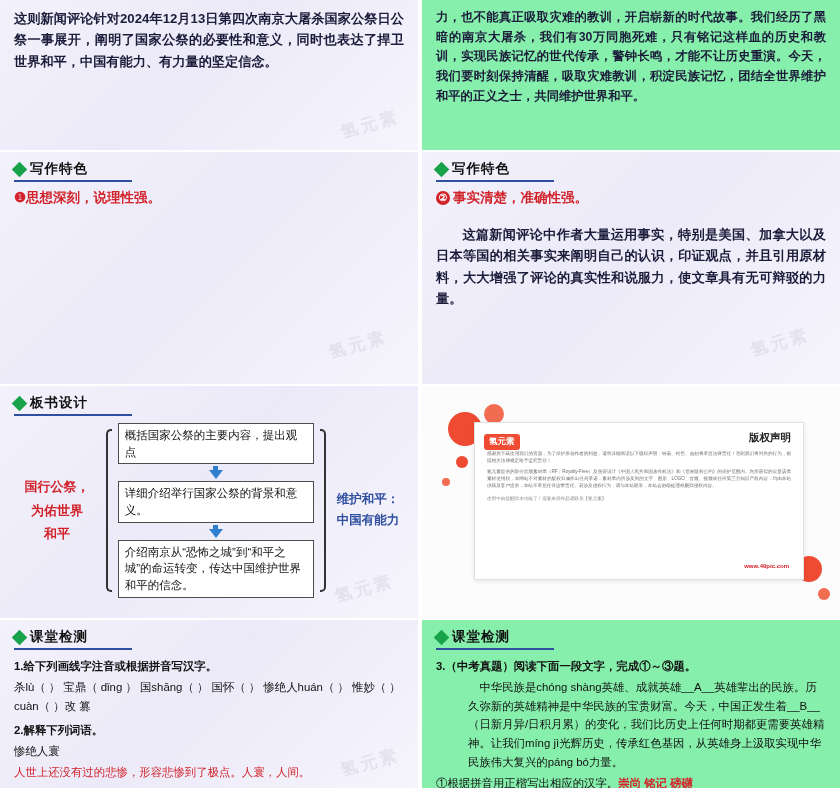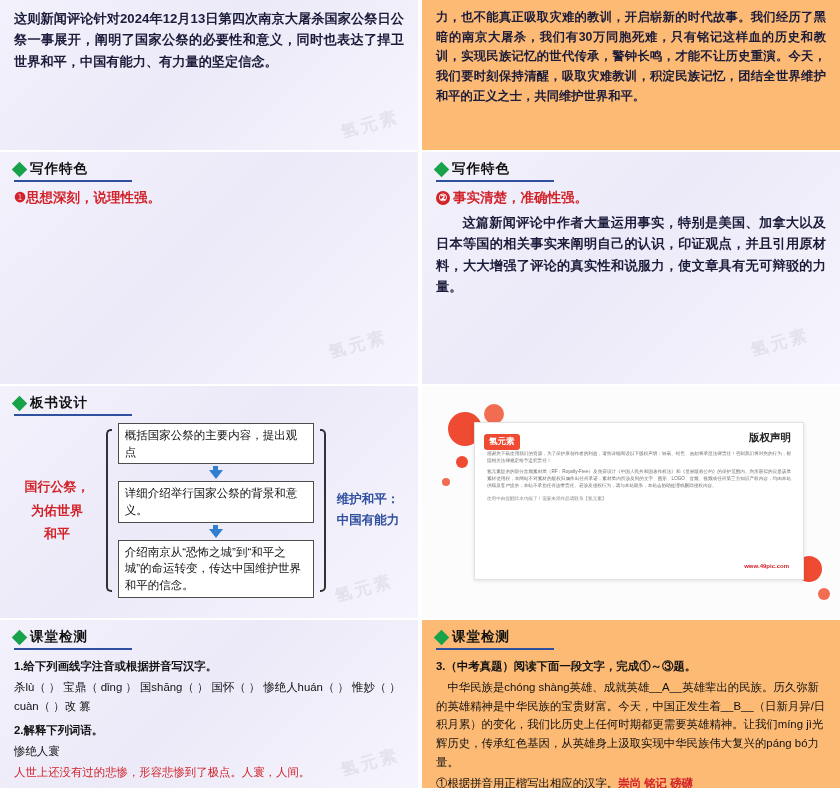--- a/index.html
+++ b/index.html
@@ -15,21 +15,21 @@
     grid-template-rows: 150px 232px 232px 174px;
     gap: 2px 4px;
     width: 664px; height: 788px;
   }
   .slide {
     position: relative;
     overflow: hidden;
     background: linear-gradient(135deg, #f3f1fb 0%, #eceaf8 45%, #f6f4fc 100%);
     padding: 8px 14px;
   }
-  .slide.white { background: #fdba74; }
+  .slide.white { background: #86efac; }
 
   
   .sec-head {
     display: flex;
     align-items: center;
     gap: 5px;
     border-bottom: 2px solid #2f4f9f;
     padding-bottom: 2px;
     width: 118px;
     margin-bottom: 7px;
@@ -53,21 +53,21 @@
     line-height: 1.62;
     color: #1b1b3a;
     font-weight: bold;
     text-align: justify;
   }
   .body-text.indent { text-indent: 2em; }
   .lead-red {
     color: #d2232a;
     font-size: 13.5px;
     font-weight: bold;
-    margin-bottom: 5px;
+    margin-bottom: 17px;
   }
   .circle-num {
     display: inline-block;
     width: 14px; height: 14px;
     line-height: 14px;
     border-radius: 50%;
     background: #d2232a;
     color: #fff;
     font-size: 10px;
     text-align: center;
@@ -319,20 +319,20 @@
     <div class="ex-text thin q-line">惨绝人寰</div>
     <div class="ex-text thin q-line ans-red" style="font-weight:normal;">人世上还没有过的悲惨，形容悲惨到了极点。人寰，人间。</div>
   </div>
 
   <div class="slide white">
     <div class="sec-head">
       <span class="diamond"></span>
       <span class="sec-title">课堂检测</span>
     </div>
     <div class="ex-text q-line">3.（中考真题）阅读下面一段文字，完成①～③题。</div>
-    <div class="ex-text thin q-line" style="text-indent:1em;">中华民族是chóng shàng英雄、成就英雄__A__英雄辈出的民族。历久弥新的英雄精神是中华民族的宝贵财富。今天，中国正发生着__B__（日新月异/日积月累）的变化，我们比历史上任何时期都更需要英雄精神。让我们míng jì光辉历史，传承红色基因，从英雄身上汲取实现中华民族伟大复兴的páng bó力量。</div>
+    <div class="ex-text thin q-line" style="text-indent:1em;margin-left:32px;">中华民族是chóng shàng英雄、成就英雄__A__英雄辈出的民族。历久弥新的英雄精神是中华民族的宝贵财富。今天，中国正发生着__B__（日新月异/日积月累）的变化，我们比历史上任何时期都更需要英雄精神。让我们míng jì光辉历史，传承红色基因，从英雄身上汲取实现中华民族伟大复兴的páng bó力量。</div>
     <div class="ex-text thin q-line">
       <span>①根据拼音用正楷写出相应的汉字。</span><span class="ans-red">崇尚   铭记   磅礴</span>
     </div>
 
   </div>
 
 </div>
 
 </body></html>

